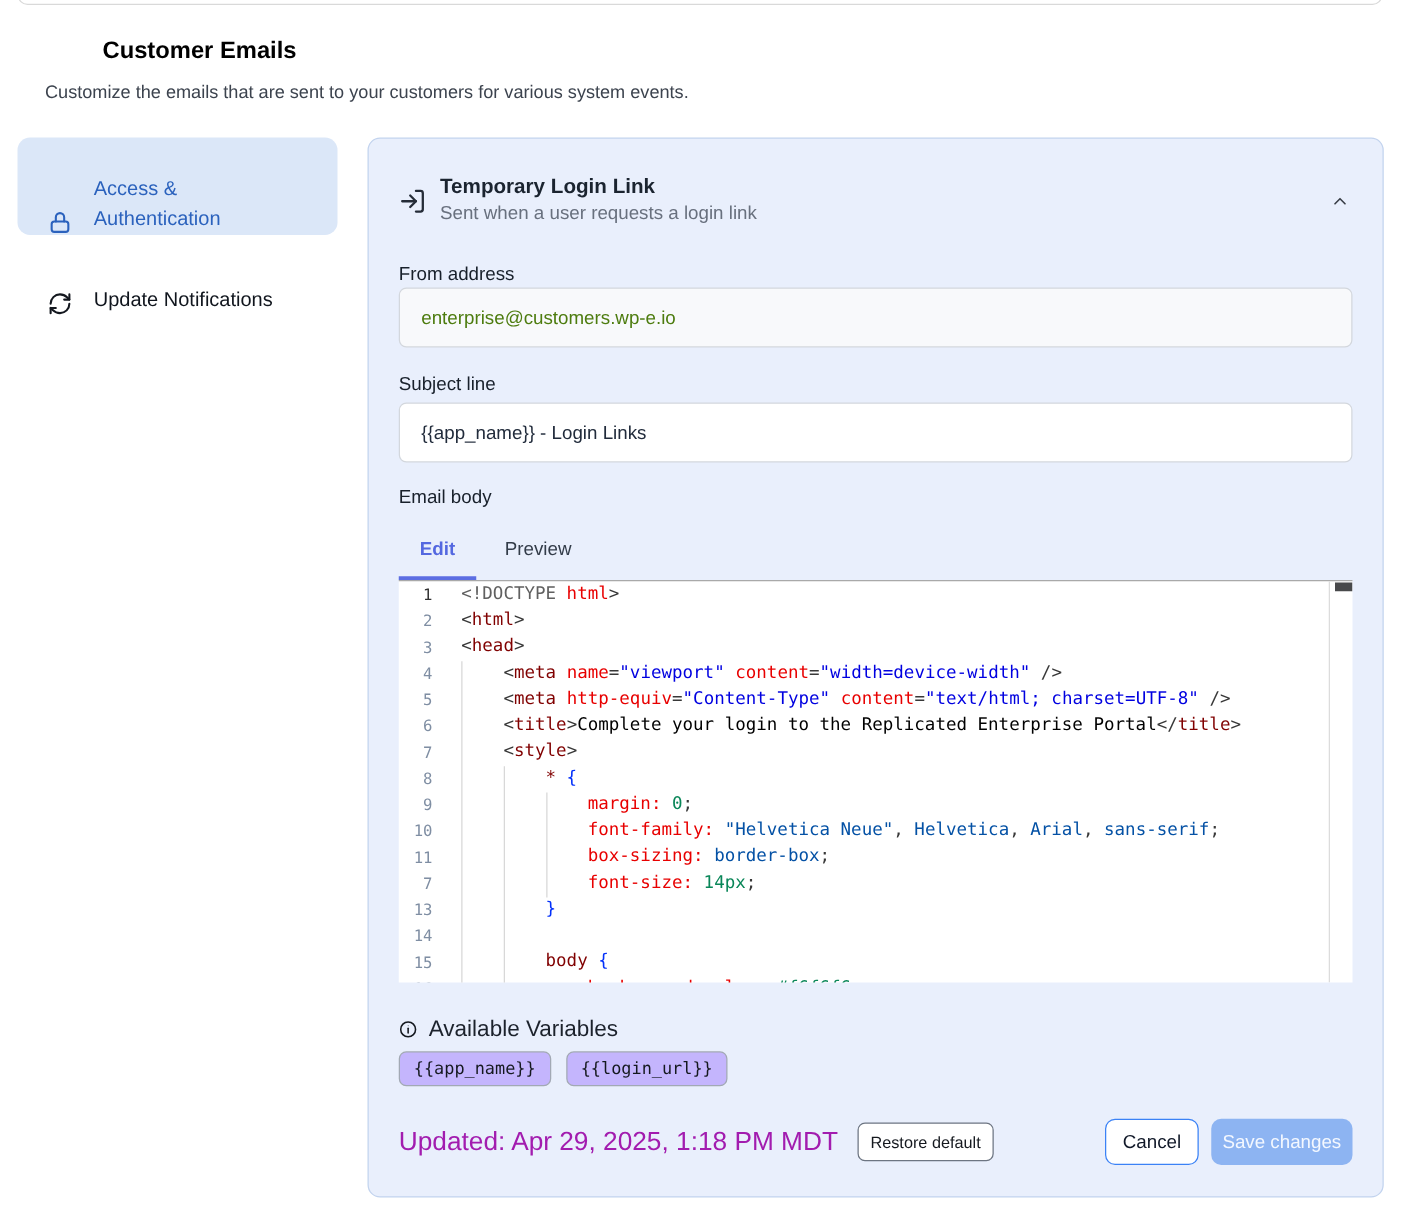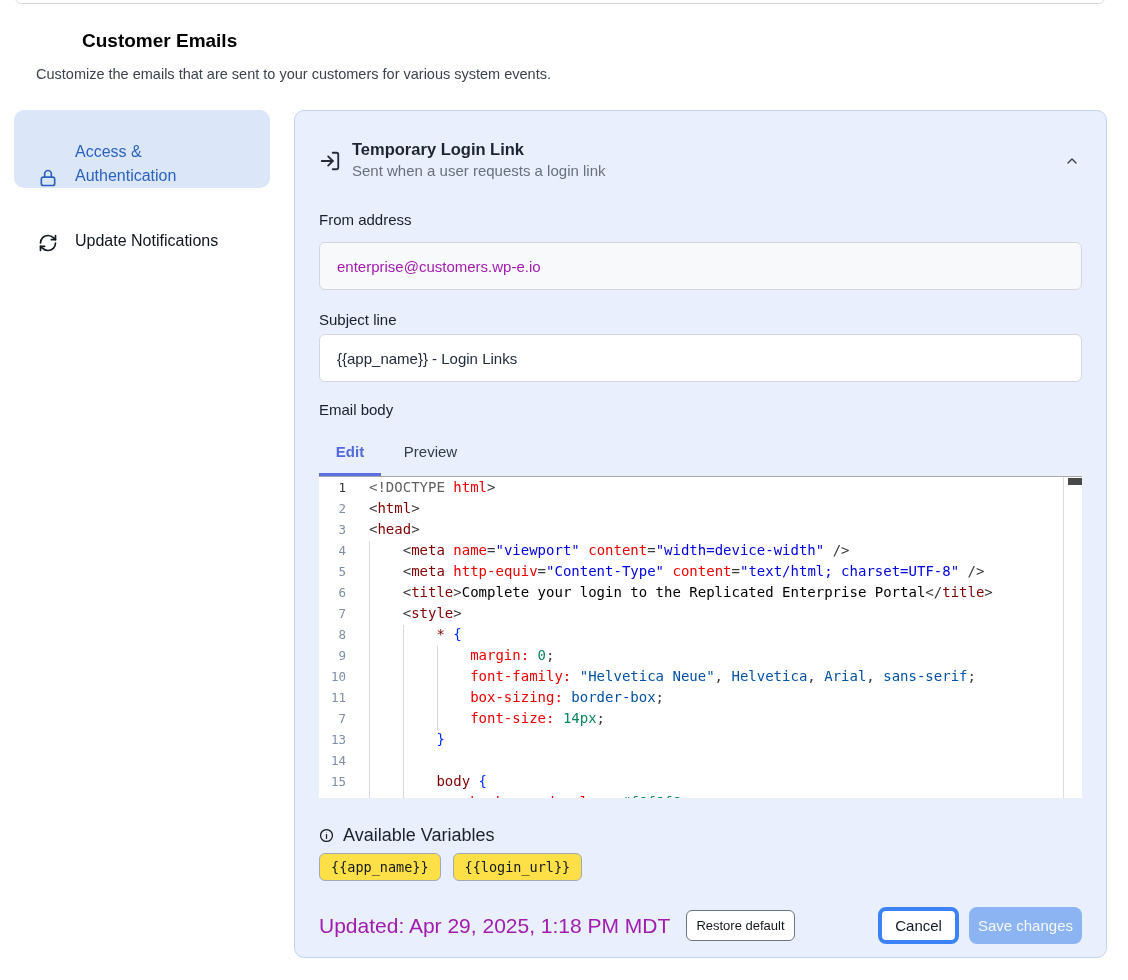--- a/index.html
+++ b/index.html
@@ -19,47 +19,47 @@
   .phead .picon { width: 24px; flex: 0 0 24px; display: flex; align-items: center; }
   .phead .ptxt { margin-left: 9px; }
   .ptitle { font-size: 16.5px; font-weight: 700; color: #1b2430; line-height: 21px; }
   .psub2 { font-size: 15px; color: #68707e; line-height: 22px; }
   .chev { position: absolute; right: 2px; top: 14px; }
   .flabel { font-size: 15px; color: #18202b; height: 18px; line-height: 18px; }
   .lab1 { margin-top: 28px; }
   .lab2 { margin-top: 21px; }
   .lab3 { margin-top: 19px; }
   .inp { height: 48px; border: 1px solid #d3d7dd; border-radius: 6px; display: flex; align-items: center; padding-left: 17px; font-size: 15px; }
-  .inp1 { margin-top: 13px; background: #f8f9fb; color: #a21caf; }
+  .inp1 { margin-top: 1px; background: #f8f9fb; color: #4d7c0f; }
   .inp2 { margin-top: 5px; background: #fff; color: #212b3b; }
   .tabbar { margin-top: 13px; height: 44px; display: flex; }
   .tab { position: relative; height: 44px; display: flex; align-items: center; justify-content: center; font-size: 15px; cursor: pointer; padding-bottom: 6px; }
   .tab-edit { width: 62px; color: #5468e0; font-weight: 700; }
   .tab-edit::after { content: ""; position: absolute; left: 0; right: 0; bottom: 0; height: 3px; background: #5c6ee2; }
   .tab-prev { width: 99px; color: #333c49; }
   .editor { position: relative; height: 322px; border-top: 1px solid #a9a9a9; background: #fff; overflow: hidden; }
   .cl { display: flex; height: 21px; }
   .ln { flex: 0 0 27px; text-align: right; font-family: "DejaVu Sans Mono", monospace; font-size: 12.5px; line-height: 21px; color: #7f8ea3; }
   .ln.active { color: #333; }
   .cd { padding-left: 23px; font-family: "DejaVu Sans Mono", monospace; font-size: 14px; line-height: 21px; white-space: pre; }
   .guide { position: absolute; width: 1px; background: #d8d8d8; }
   .g0 { left: 50px; top: 64px; height: 258px; }
   .g4 { left: 84px; top: 148px; height: 174px; }
   .g8 { left: 118px; top: 169px; height: 84px; }
   .thumb { position: absolute; right: 0; top: 1px; width: 14px; height: 7px; background: #48494b; }
   .sbline { position: absolute; right: 18px; top: 0; bottom: 0; width: 1px; background: #dcdcdc; }
   .vars { margin-top: 28px; display: flex; align-items: center; height: 18px; }
   .vars .vlabel { margin-left: 9px; font-size: 18px; color: #1c222c; }
   .chips { margin-top: 9px; display: flex; gap: 12px; }
-  .chip { height: 28px; border: 1px solid #a2a9b4; border-radius: 6px; background: #fde047; display: inline-flex; align-items: center; padding: 0 11px; font-family: "DejaVu Sans Mono", monospace; font-size: 13.5px; color: #15191f; cursor: pointer; }
+  .chip { height: 28px; border: 1px solid #a2a9b4; border-radius: 6px; background: #c4b5fd; display: inline-flex; align-items: center; padding: 0 11px; font-family: "DejaVu Sans Mono", monospace; font-size: 13.5px; color: #15191f; cursor: pointer; }
   .foot { margin-top: 26px; display: flex; align-items: center; height: 37px; }
   .updated { font-size: 21px; color: #a21caf; }
   .btn-restore { margin-left: 16px; height: 31px; padding: 0 9px; border: 1px solid #6d7582; border-radius: 6px; background: #fff; font-size: 13px; color: #15191f; font-family: inherit; cursor: pointer; }
   .foot .spacer { flex: 1; }
-  .btn-cancel { height: 37px; padding: 0 13px; border: 4px solid #3b82f6; border-radius: 8px; background: #fff; font-size: 15px; color: #101828; font-family: inherit; cursor: pointer; }
+  .btn-cancel { height: 37px; padding: 0 13px; border: 1px solid #3b82f6; border-radius: 8px; background: #fff; font-size: 15px; color: #101828; font-family: inherit; cursor: pointer; }
   .btn-save { margin-left: 10px; height: 37px; padding: 0 9px; border: none; border-radius: 8px; background: #8db4f2; font-size: 15px; color: #f4f8ff; font-family: inherit; cursor: pointer; }
 </style>
 </head>
 <body>
 
 <div class="remnant"></div>
 
 <div class="h1">Customer Emails</div>
 <div class="psub">Customize the emails that are sent to your customers for various system events.</div>
 

